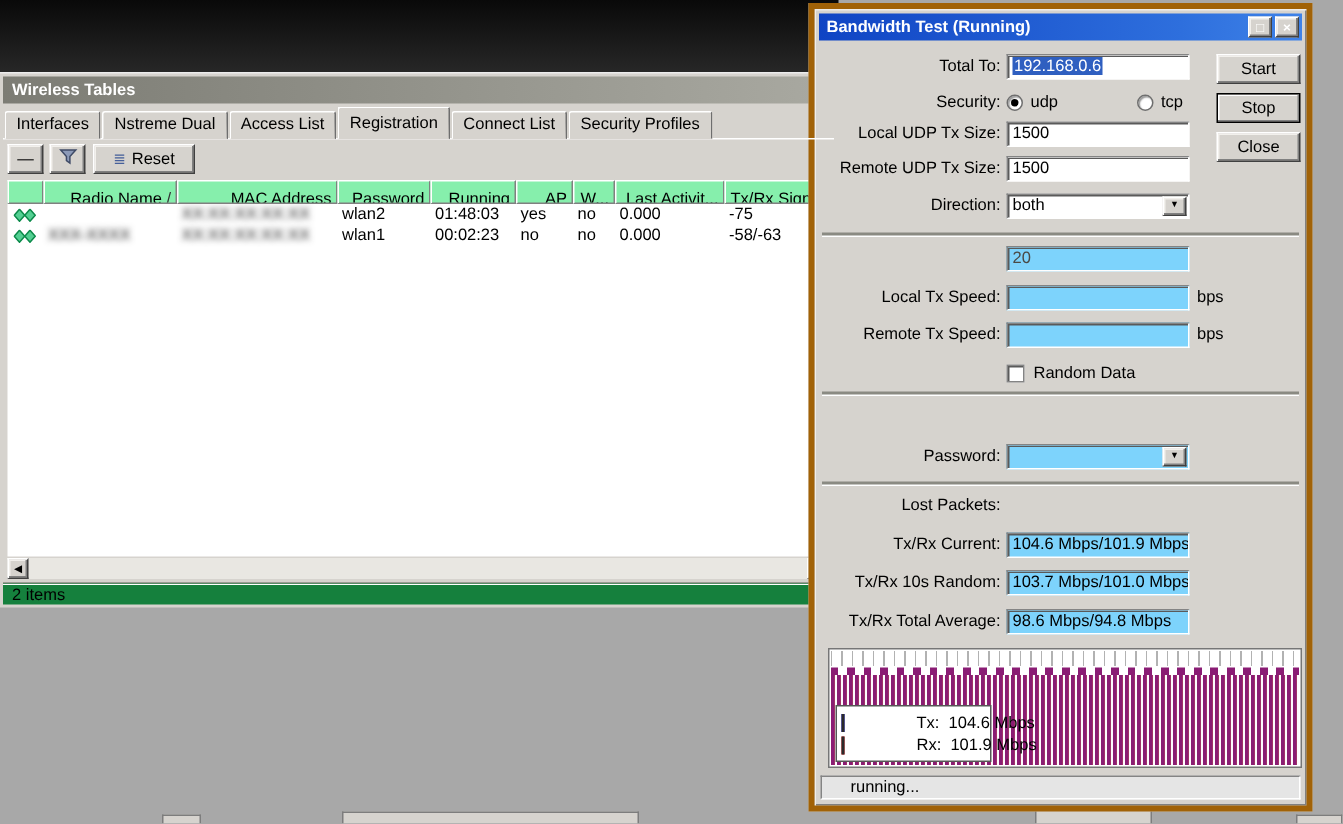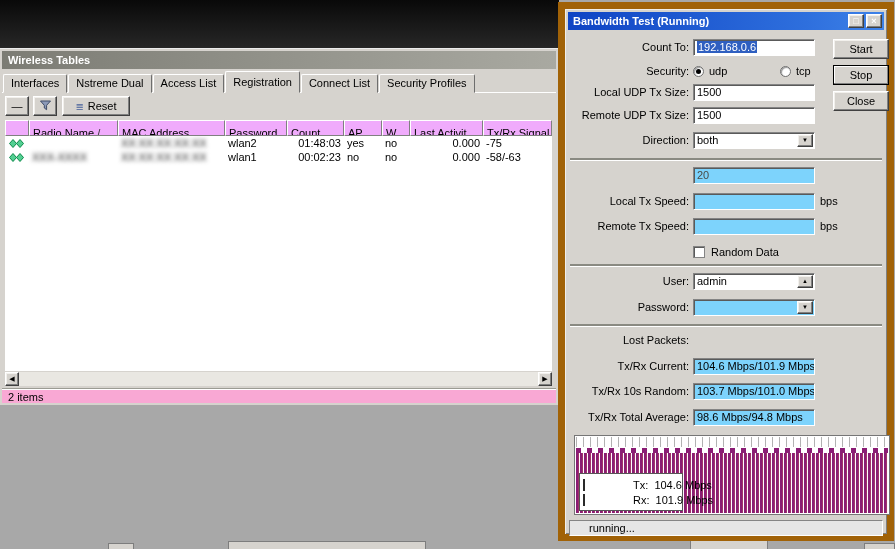--- a/index.html
+++ b/index.html
@@ -49,42 +49,42 @@
     border-radius:2px 2px 0 0; margin-right:1px; }
   .tab.active { height:22px; line-height:20px; z-index:3; }
   .pane-line { position:absolute; left:2px; top:43px; right:2px; height:1px; background:#fff; z-index:1; }
 
   .tb-remove { position:absolute; left:5px;  top:47px; width:24px; height:20px; }
   .tb-filter { position:absolute; left:33px; top:47px; width:24px; height:20px; }
   .tb-reset  { position:absolute; left:62px; top:47px; width:68px; height:20px; gap:4px; }
   .reset-glyph { color:#46609a; font-size:10px; }
 
   .thead { position:absolute; left:5px; top:71px; right:6px; height:16px; display:flex; }
-  .th { background:#f0abfc; border:1px solid; border-color:#fff #808080 #808080 #fff;
-    padding:6px 3px 0; white-space:nowrap; overflow:hidden; }
+  .th { background:#86efac; border:1px solid; border-color:#fff #808080 #808080 #fff;
+    padding:6px 3px 0; white-space:nowrap; overflow:hidden;text-align:right; }
   .sort { margin-left:3px; color:#333; }
   .list { position:absolute; left:5px; top:87px; right:6px; bottom:34px; background:#fff; overflow:hidden; }
   .tr { display:flex; height:14px; align-items:center; }
   .td { padding:0 3px; white-space:nowrap; overflow:hidden; line-height:14px; }
-  .num { text-align:right; }
+  .num { }
   .masked { filter:blur(2px); color:#222; }
   .c0{width:24px;} .c1{width:89px;} .c2{width:107px;} .c3{width:62px;} .c4{width:57px;}
   .c5{width:38px;} .c6{width:28px;} .c7{width:73px;} .c8{flex:1;}
   .icon-cell { display:flex; align-items:center; padding-left:4px; }
 
   .hscroll { position:absolute; left:5px; right:6px; bottom:19px; height:14px;
     background:#e9e7e2; display:flex; justify-content:space-between; }
   .scroll-btn { width:14px; height:14px; font-size:7px; }
   .ww-status { position:absolute; left:2px; right:2px; bottom:2px; height:15px;
     border-top:1px solid #9b9b93; box-shadow:inset 0 1px 0 #fff;
-    padding:2px 0 0 6px; background:#f9a8d4; }
+    padding:2px 0 0 6px; background:#15803d; }
 
   
-  .bw { position:absolute; left:558px; top:2px; width:336px; height:539px;
-    background:#d6d3ce; border:7px solid #a16207;
+  .bw { position:absolute; left:539px; top:2px; width:336px; height:539px;
+    background:#d6d3ce; border:4px solid #a16207;
     box-shadow:inset 1px 1px 0 #f0eeea, inset -1px -1px 0 #808080; padding:3px; }
   .bw-title { height:18px; background:linear-gradient(90deg,#0f44c4,#2e6fdd 75%,#3e82e8);
     display:flex; align-items:center; color:#fff; font-weight:bold; padding:0 2px 0 5px; }
   .bw-title .spacer { flex:1; }
   .tbtn { width:16px; height:14px; font-size:9px; line-height:1; margin-left:2px; }
 
   .bt-body { position:relative; height:507px; }
   .row { position:absolute; left:0; right:0; height:18px; }
   .lbl { position:absolute; left:0; top:0; width:121px; text-align:right; line-height:17px; white-space:nowrap; }
   .dim { color:#76736c; }
@@ -167,21 +167,21 @@
     <span>Reset</span>
   </div>
 
   <div class="thead">
     <div class="th c0"></div>
     <div class="th c1">
       <span>Radio Name</span><span class="sort">/</span>
     </div>
     <div class="th c2">MAC Address</div>
     <div class="th c3">Password</div>
-    <div class="th c4">Count</div>
+    <div class="th c4">Running</div>
     <div class="th c5">AP</div>
     <div class="th c6">W...</div>
     <div class="th c7">Last Activit...</div>
     <div class="th c8">Tx/Rx Signal ...</div>
   </div>
 
   <div class="list">
     <div class="tr">
       <div class="td c0 icon-cell">
         <svg width="15" height="9" viewBox="0 0 15 9">
@@ -230,21 +230,21 @@
   <div class="bw-title">
     <span>Bandwidth Test (Running)</span>
     <span class="spacer"></span>
     <div class="raised btn tbtn">□</div>
     <div class="raised btn tbtn">×</div>
   </div>
 
   <div class="bt-body">
 
     <div class="row" style="top:9px">
-      <div class="lbl">Count To:</div>
+      <div class="lbl">Total To:</div>
       <div class="field sunken-field">
         <span class="sel">192.168.0.6</span>
       </div>
     </div>
 
     <div class="row" style="top:33px">
       <div class="lbl">Security:</div>
       <div class="radio on" style="left:125px"></div>
       <div class="radio-lbl" style="left:141px">udp</div>
       <div class="radio" style="left:212px"></div>
@@ -287,27 +287,20 @@
       <div class="bps">bps</div>
     </div>
 
     <div class="row" style="top:214px">
       <div class="checkbox"></div>
       <div class="cb-lbl">Random Data</div>
     </div>
 
     <div class="sep" style="top:234px"></div>
 
-    <div class="row" style="top:243px">
-      <div class="lbl">User:</div>
-      <div class="field sunken-field combo">
-        <span>admin</span>
-        <div class="raised btn combo-arrow">▲</div>
-      </div>
-    </div>
 
     <div class="row" style="top:269px">
       <div class="lbl">Password:</div>
       <div class="field sunken-field combo gray">
         <span></span>
         <div class="raised btn combo-arrow">▼</div>
       </div>
     </div>
 
     <div class="sep" style="top:294px"></div>

